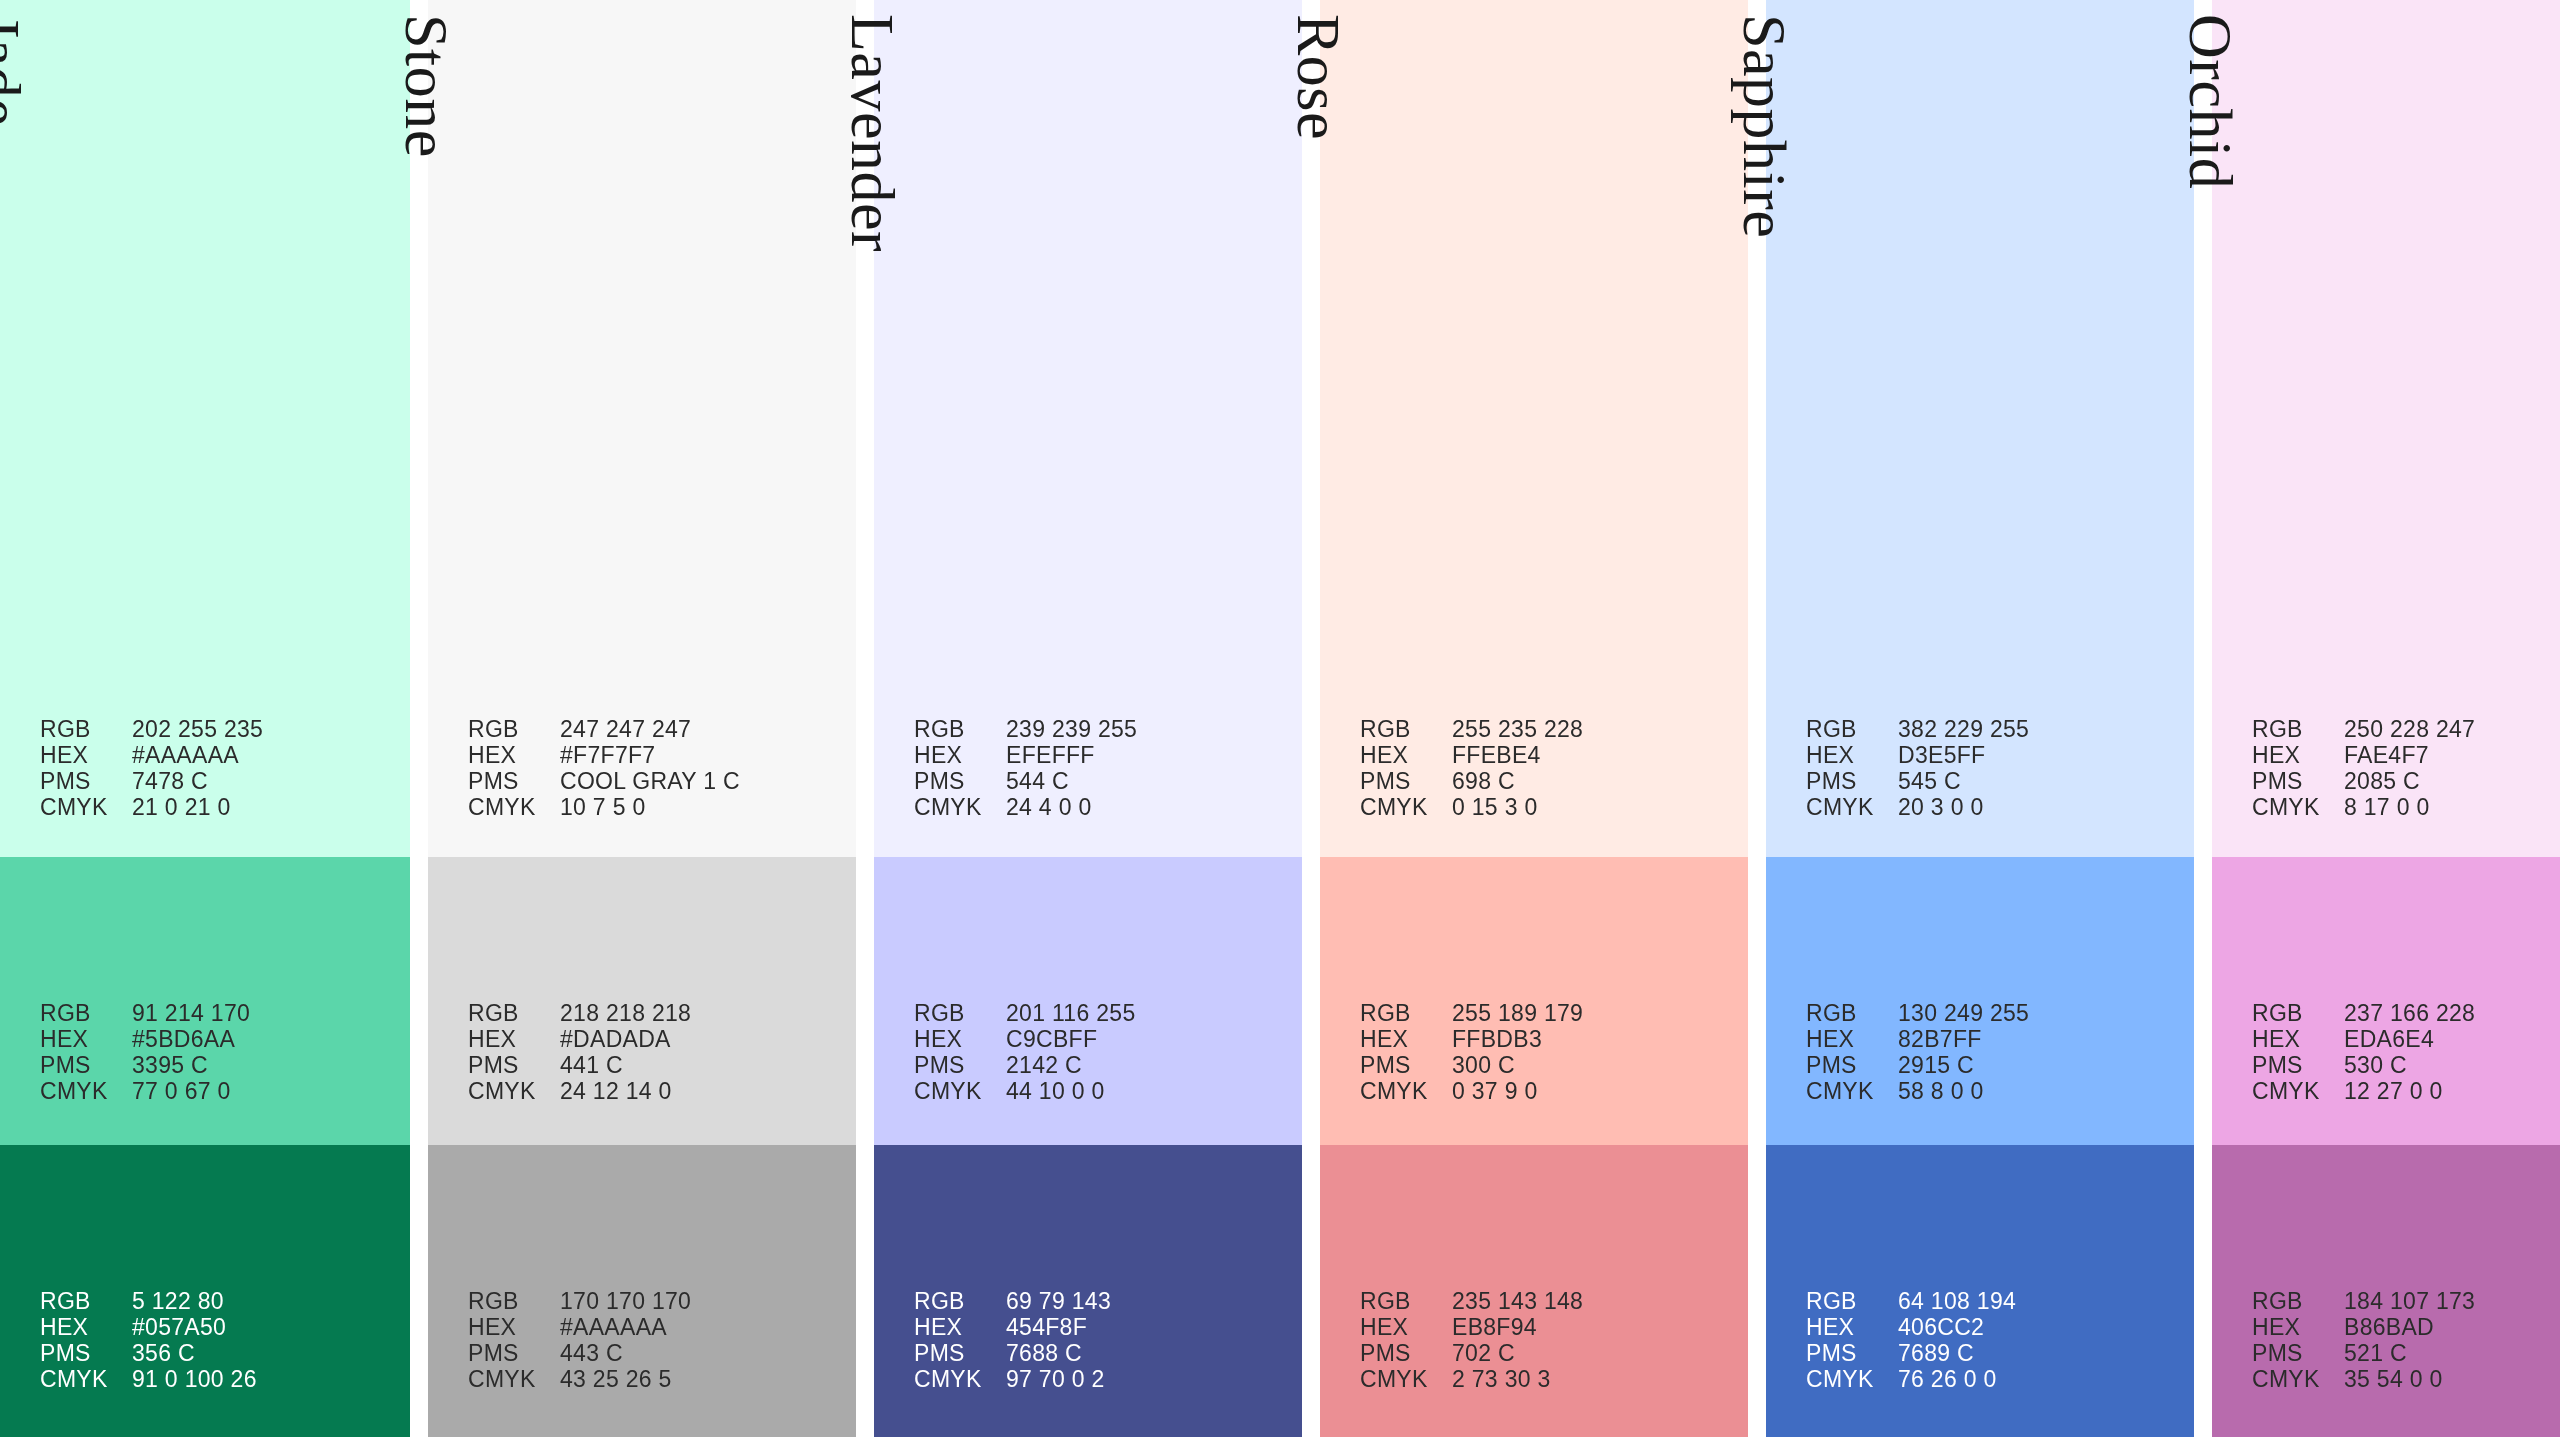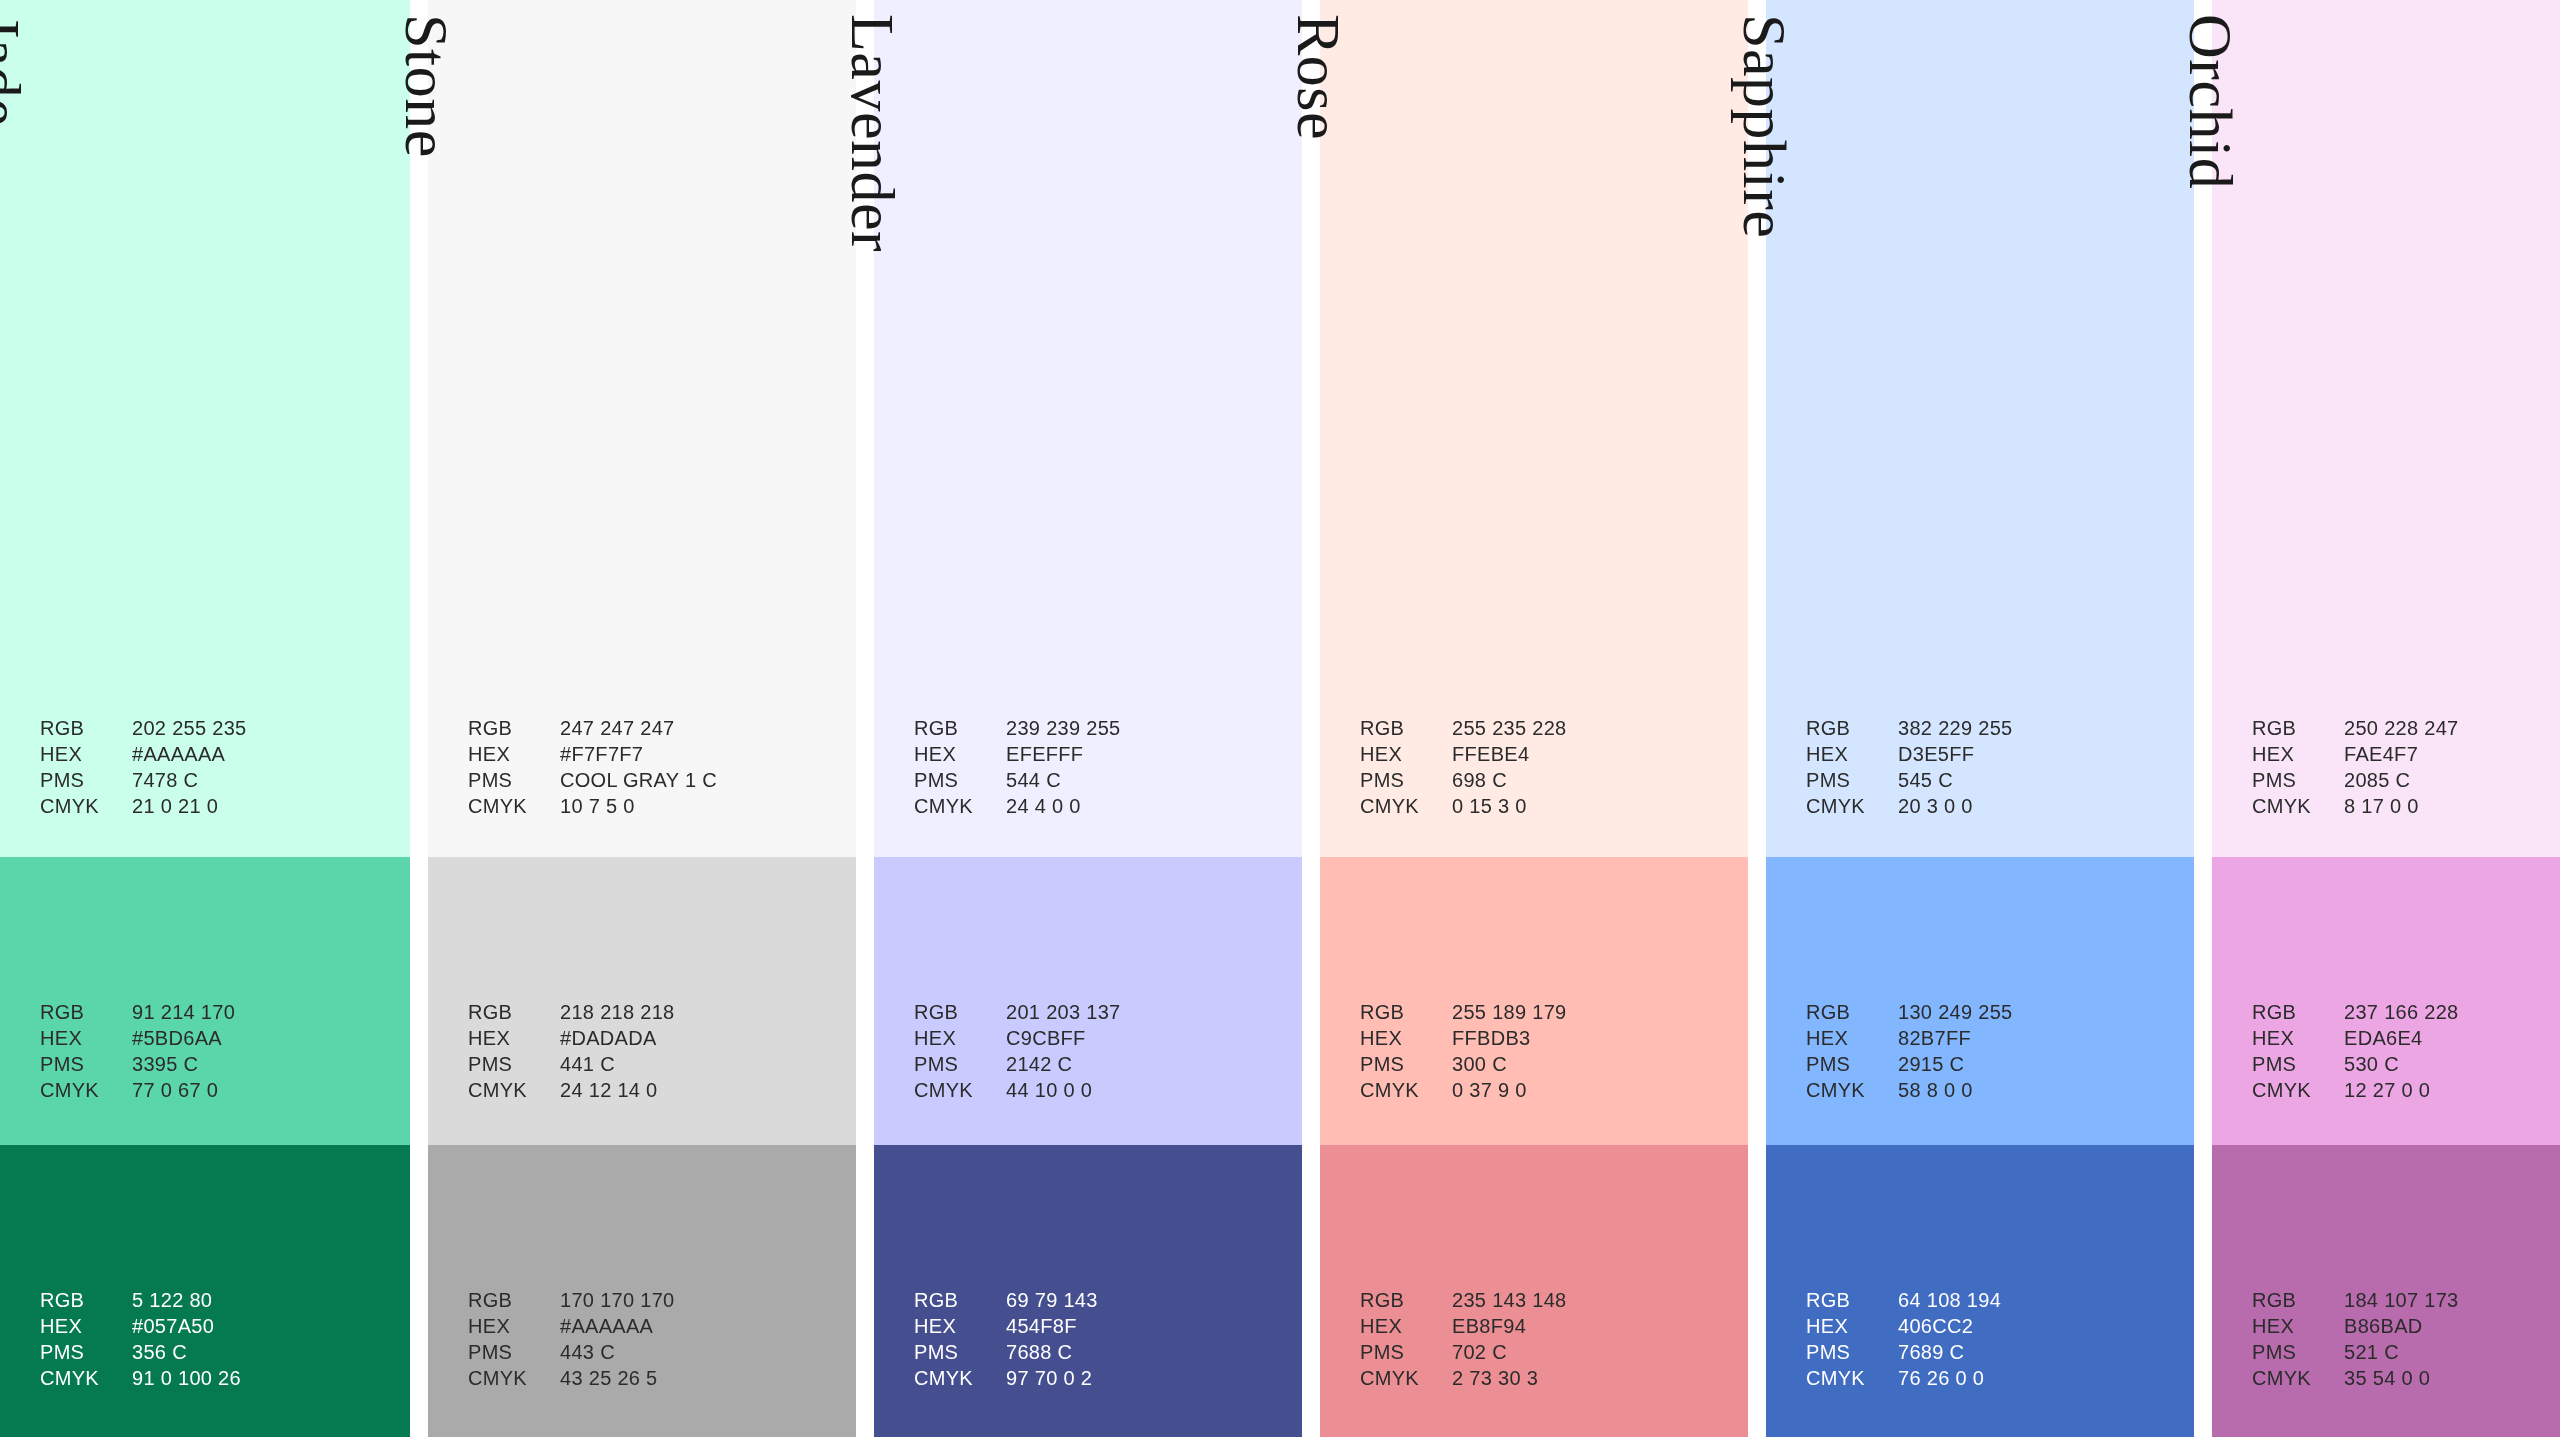--- a/index.html
+++ b/index.html
@@ -51,21 +51,21 @@
     letter-spacing:0.5px;
     color:#1a1a1a;
     white-space:nowrap;
   }
 
   
   .spec-block {
     position:absolute;
     left:40px;
     width:85%;
-    font-size:20px;
+    font-size:23px;
     line-height:1;
     color:#2b2b2b;
   }
   .tier-light .spec-block { top:718px; }
   .tier-mid   .spec-block { top:1px;   }
   .tier-dark  .spec-block { top:1px;   }
   .tier-mid   .spec-block,
   .tier-dark  .spec-block { top:auto; bottom:auto; }
   .tier-mid   .spec-block { top:145px; }
   .tier-dark  .spec-block { top:145px; }
@@ -273,21 +273,21 @@
               <span class="spec-val">24 4 0 0</span>
             </div>
           </div>
         </div>
       </div>
       <div class="swatch-tier tier-mid" style="background: rgb(201, 203, 255);">
         <div class="spec-block on-light">
           <div class="spec-group">
             <div class="spec-row">
               <span class="spec-key">RGB</span>
-              <span class="spec-val">201  203  137</span>
+              <span class="spec-val">201  116  255</span>
             </div>
             <div class="spec-row">
               <span class="spec-key">HEX</span>
               <span class="spec-val">C9CBFF</span>
             </div>
           </div>
           <div class="spec-group">
             <div class="spec-row">
               <span class="spec-key">PMS</span>
               <span class="spec-val">2142 C</span>

